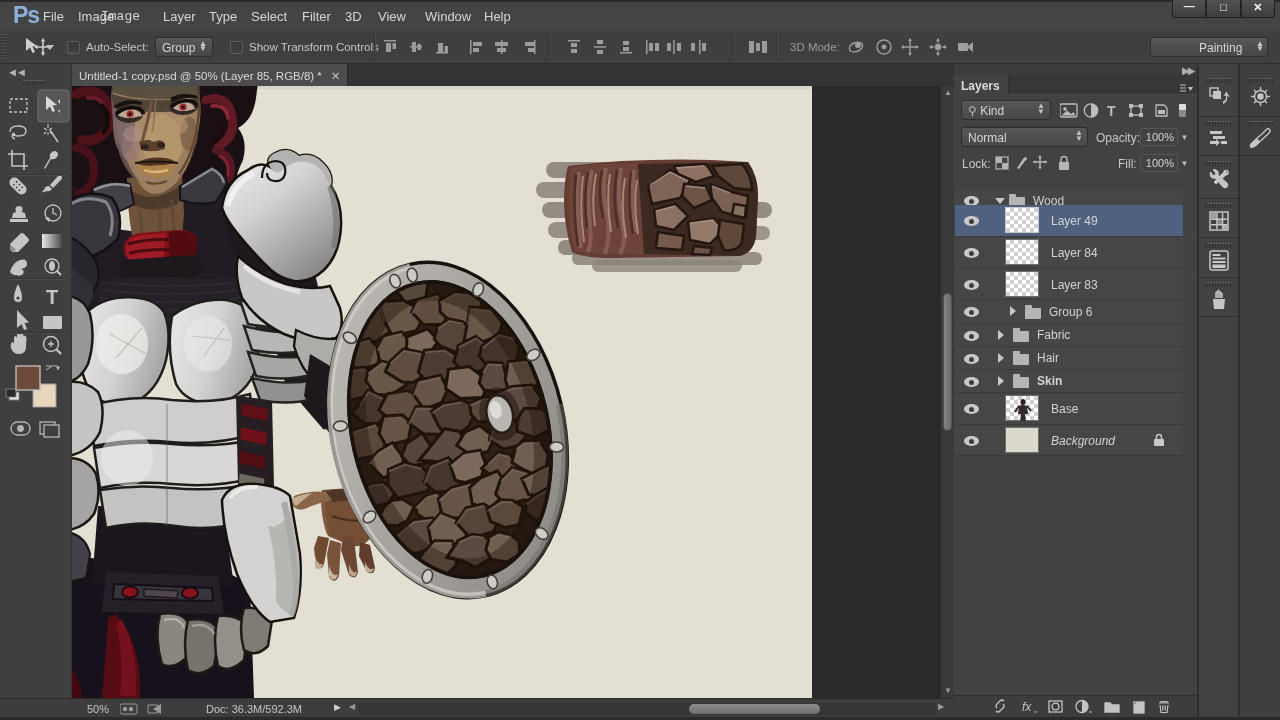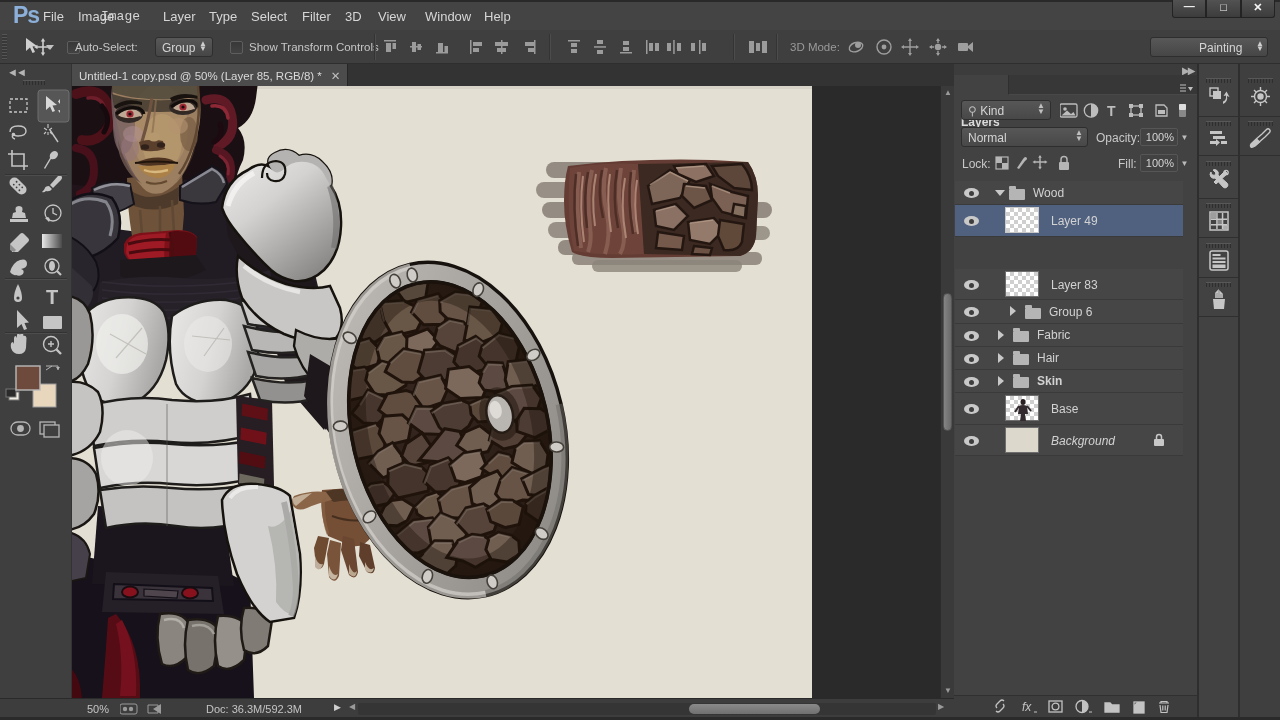--- a/index.html
+++ b/index.html
@@ -91,21 +91,21 @@
     </g>
     <g fill="#d0d0d0">
       <path d="M21 2 L23.2 5.5 L18.8 5.5 Z"></path>
         <path d="M21 20 L23.2 16.5 L18.8 16.5 Z"></path>
       <path d="M12 11 L15.5 8.8 L15.5 13.2 Z"></path>
         <path d="M30 11 L26.5 8.8 L26.5 13.2 Z"></path>
     </g>
   </svg>
   <div class="abs" style="left:46px;top:45px;width:0;height:0;border-left:4px solid transparent;border-right:4px solid transparent;border-top:5px solid #c2c2c2;"></div>
   <div class="chk" style="left:67px;top:41px;"></div>
-  <span class="optxt" style="left:75px;top:41px;">Auto-Select:</span>
+  <span class="optxt" style="left:86px;top:41px;">Auto-Select:</span>
   <div class="ddl" style="left:155px;top:37px;width:58px;background:linear-gradient(#585858,#464646);">Group</div>
   <div class="abs" style="left:199px;top:41px;color:#cfcfcf;font-size:8px;line-height:5px;">▲<br>▼</div>
   <div class="chk" style="left:230px;top:41px;"></div>
   <span class="optxt" style="left:249px;top:41px;">Show Transform Controls</span>
   <div class="vsep" style="left:374px;"></div>
 
   <svg class="abs" style="left:382px;top:39px;" width="160" height="16" viewBox="0 0 160 16">
     <g fill="#9b9b9b">
       <rect x="2" y="1" width="12" height="1.5"></rect>
         <rect x="4" y="4" width="5" height="9"></rect>
@@ -728,21 +728,21 @@
 
   <div id="dock" class="abs"></div>
   <div id="dockcontent" class="abs" style="left:954px;top:64px;width:326px;height:653px;">
 
     <div class="abs" style="left:228px;top:1px;color:#b0b0b0;font-size:10px;letter-spacing:-2px;">▶▶</div>
     <div class="abs" style="left:266px;top:1px;color:#b0b0b0;font-size:10px;letter-spacing:-2px;">◀◀</div>
     <div class="abs" style="left:302px;top:1px;color:#b0b0b0;font-size:10px;letter-spacing:-2px;">◀◀</div>
 
     <div class="abs" style="left:0px;top:11px;width:243px;height:625px;background:#424242;"></div>
     <div class="abs" style="left:54px;top:11px;width:189px;height:20px;background:#373737;border-bottom:1px solid #484848;border-left:1px solid #2f2f2f;"></div>
-    <div class="abs" style="left:7px;top:15px;color:#dadada;font-size:12px;font-weight:bold;margin-top:36px;">Layers</div>
+    <div class="abs" style="left:7px;top:15px;color:#dadada;font-size:12px;font-weight:bold;">Layers</div>
     <div class="abs" style="left:226px;top:16px;width:13px;height:10px;">
       <svg width="13" height="10">
           <path d="M0 1 L6 1 M0 4 L6 4 M0 7 L6 7" stroke="#c0c0c0"></path>
           <path d="M8 3 L13 3 L10.5 7 Z" fill="#c0c0c0"></path>
         </svg>
     </div>
 
     <div class="ddl" style="left:7px;top:36px;width:90px;">
       <span style="color:#b9b9b9;">⚲</span> Kind</div>
     <div class="ddarrows" style="left:83px;top:39px;">▲<br>▼</div>
@@ -783,30 +783,35 @@
         <path d="M45 0 L46.8 2.8 L43.2 2.8 Z M45 14.5 L46.8 11.7 L43.2 11.7 Z M37.5 7 L40.3 5.2 L40.3 8.8 Z M52.5 7 L49.7 5.2 L49.7 8.8 Z"></path>
         <rect x="64" y="7" width="10" height="8" rx="1"></rect>
         <path d="M66 7 L66 4.5 Q66 1.5 69 1.5 Q72 1.5 72 4.5 L72 7" fill="none" stroke="#b5b5b5" stroke-width="1.5"></path>
       </g>
     </svg>
     <div class="ptxt" style="left:164px;top:93px;">Fill:</div>
     <div class="valbox" style="left:186px;top:90px;">100%</div>
     <div class="vdarr" style="left:224px;top:90px;">▼</div>
 
     <div id="rows" class="abs" style="left:1px;top:117px;width:227px;height:275px;">
-      <div class="lrow" style="top:0;height:24px;text-decoration:underline;">
+      <div class="lrow" style="top:8px;height:24px;text-decoration:underline;">
           <span class="eyeic" style="top:7px;"></span>
         <span class="tri" style="left:40px;top:9px;border-left:5px solid transparent;border-right:5px solid transparent;border-top:6px solid #c8c8c8;"></span>
         <div class="fold" style="left:54px;top:8px;"></div>
           <span style="position:absolute;left:78px;top:5px;">Wood</span>
         </div>
       <div class="lrow" style="top:24px;height:32px;background:#506180;">
           <span class="eyeic" style="top:11px;"></span>
         <div class="thumb checker" style="top:2px;border-color:#c8c8c8;"></div>
           <span style="position:absolute;left:96px;top:9px;">Layer 49</span>
+        </div>
+      <div class="lrow" style="top:56px;height:32px;">
+          <span class="eyeic" style="top:11px;"></span>
+        <div class="thumb checker" style="top:2px;border-color:#6e6e6e;"></div>
+          <span style="position:absolute;left:96px;top:9px;">Layer 84</span>
         </div>
       <div class="lrow" style="top:88px;height:31px;">
           <span class="eyeic" style="top:11px;"></span>
         <div class="thumb checker" style="top:2px;border-color:#6e6e6e;"></div>
           <span style="position:absolute;left:96px;top:9px;">Layer 83</span>
         </div>
       <div class="lrow" style="top:119px;height:24px;">
           <span class="eyeic" style="top:7px;"></span>
         <span class="tri" style="left:55px;top:6px;border-top:5px solid transparent;border-bottom:5px solid transparent;border-left:6px solid #c8c8c8;"></span>
         <div class="fold" style="left:70px;top:8px;"></div>

